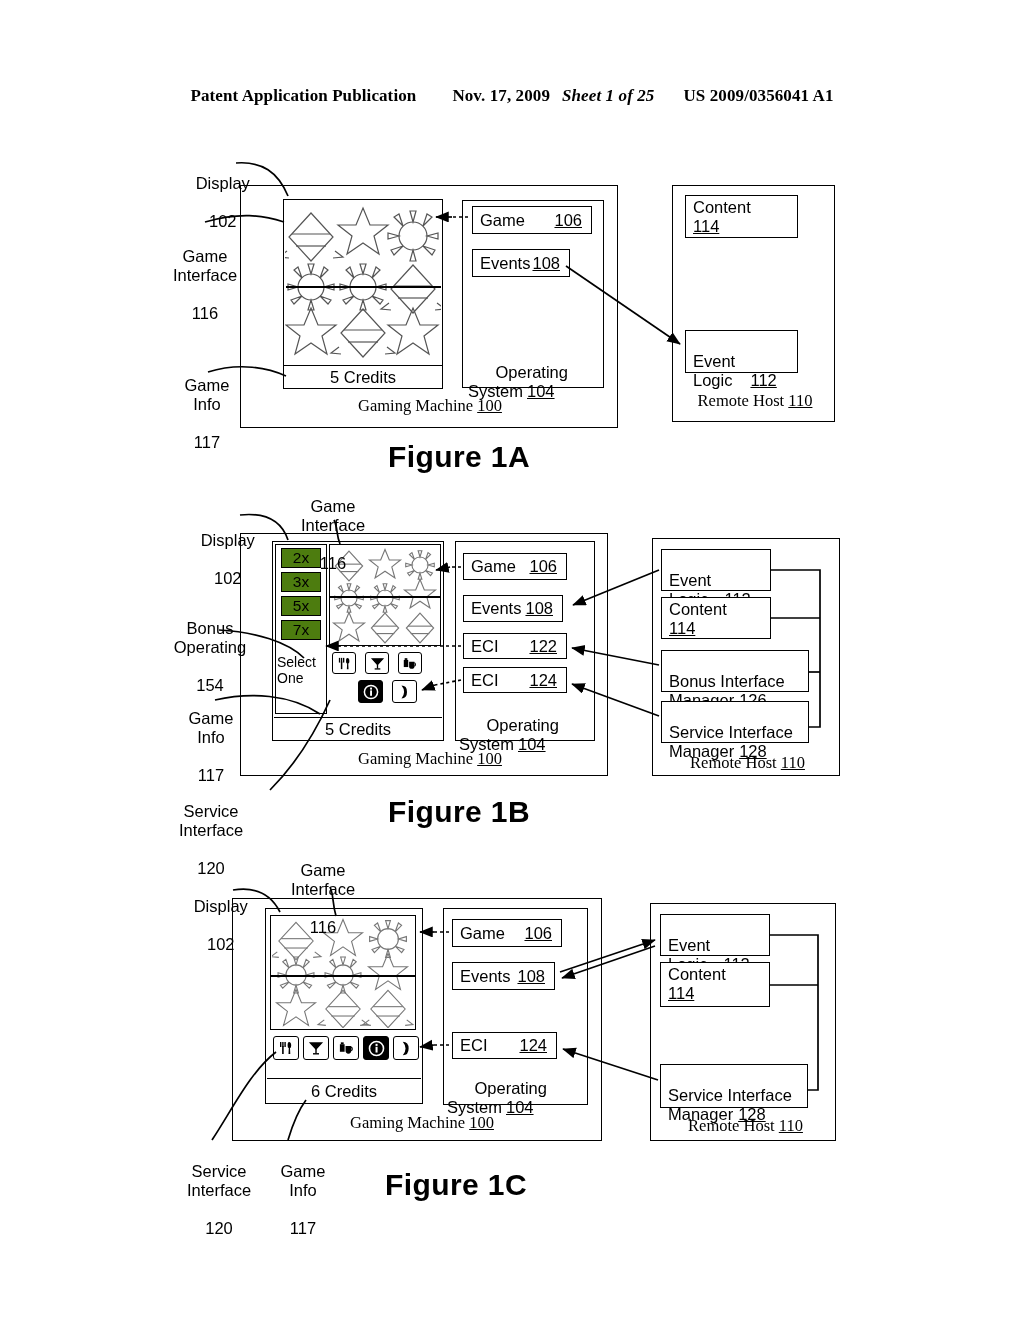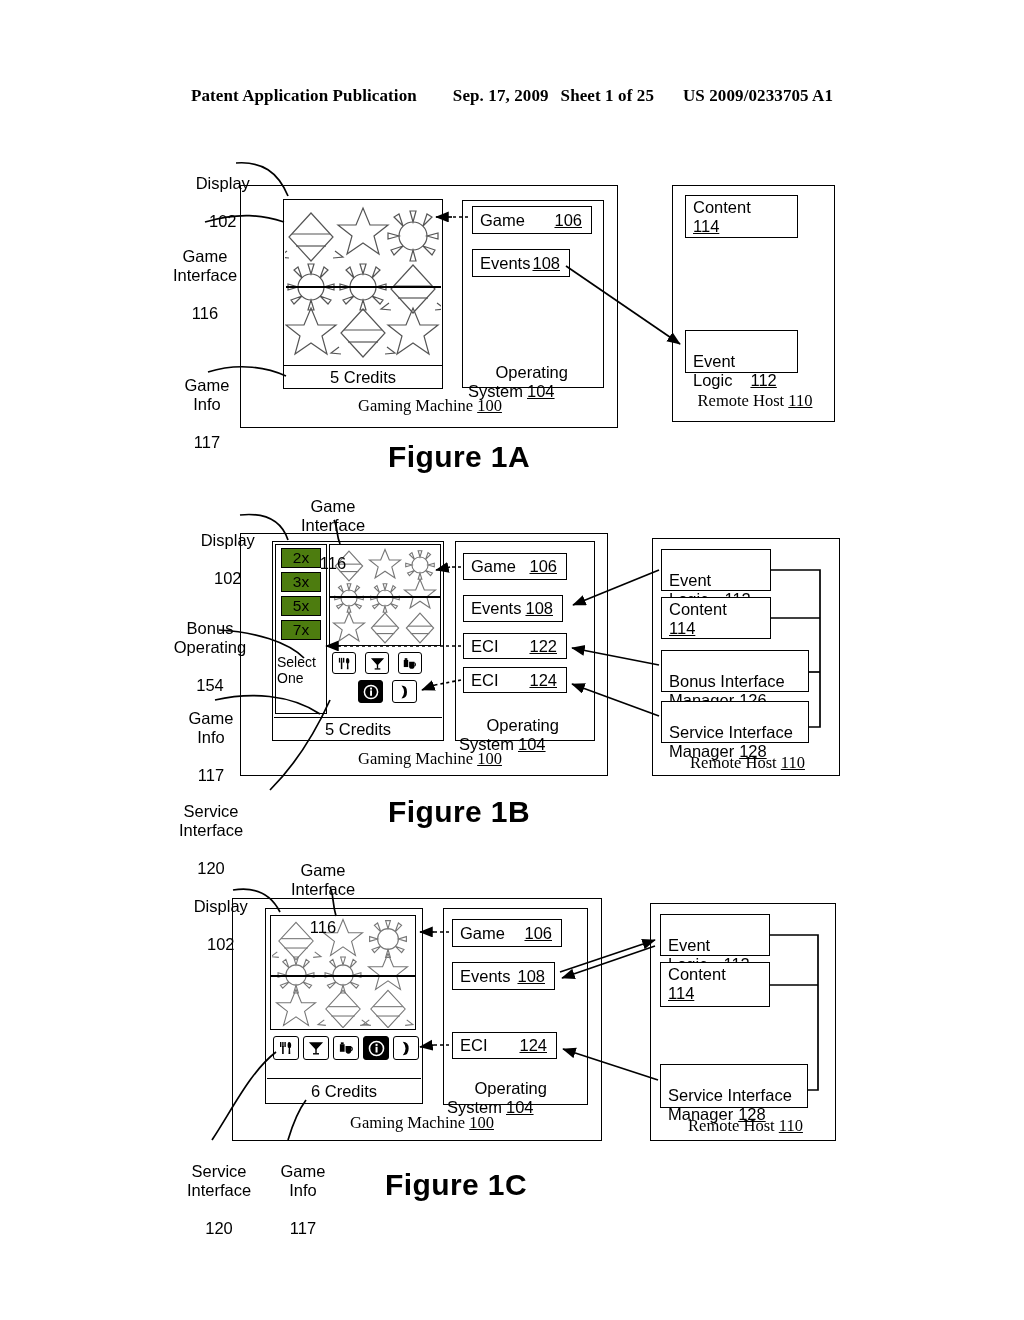--- a/index.html
+++ b/index.html
@@ -12,21 +12,21 @@
   
   .hdr{
     position:absolute;top:86px;left:0;width:1024px;
     font-family:"Liberation Serif",serif;
     font-weight:bold;font-size:17px;letter-spacing:.1px;
     display:flex;justify-content:center;gap:0;
   }
   .hdr span{white-space:pre;}
   .hdr .h1{margin-right:36px;}
   .hdr .h2{margin-right:12px;}
-  .hdr .h3{margin-right:29px;}
+  .hdr .h3{margin-right:29px;font-style:italic;}
 
   
   .box{position:absolute;border:1.6px solid #000;box-sizing:border-box;background:#fff;}
   .box.thin{border-width:1.3px;}
   .lbl{position:absolute;font-size:16.5px;line-height:19px;text-align:center;white-space:pre;}
   .ctr{position:absolute;display:flex;align-items:center;justify-content:center;
        font-size:16.5px;white-space:nowrap;font-family:Liberation Serif, serif;}
   .u{text-decoration:underline;}
   .figcap{position:absolute;font-weight:bold;font-size:30px;letter-spacing:.4px;}
 
@@ -54,23 +54,23 @@
   .credits{position:absolute;display:flex;align-items:center;justify-content:center;
            font-size:16.5px;border-top:1.6px solid #000;box-sizing:border-box;}
 </style>
 </head>
 <body>
 
 <div class="page">
 
   <div class="hdr">
     <span class="h1">Patent Application Publication</span>
-    <span class="h2">Sep. 17, 2009</span>
+    <span class="h2">Nov. 17, 2009</span>
     <span class="h3">Sheet 1 of 25</span>
-    <span class="h4">US 2009/0233705 A1</span>
+    <span class="h4">US 2009/0356041 A1</span>
   </div>
 
   <div>
 
     <div class="box" style="left:240px;top:185px;width:378px;height:243px;"></div>
     <div class="ctr" style="left:300px;top:395px;width:260px;height:22px;">
       <span>Gaming Machine</span>
       <span>&nbsp;</span>
       <span class="u">100</span>
     </div>

